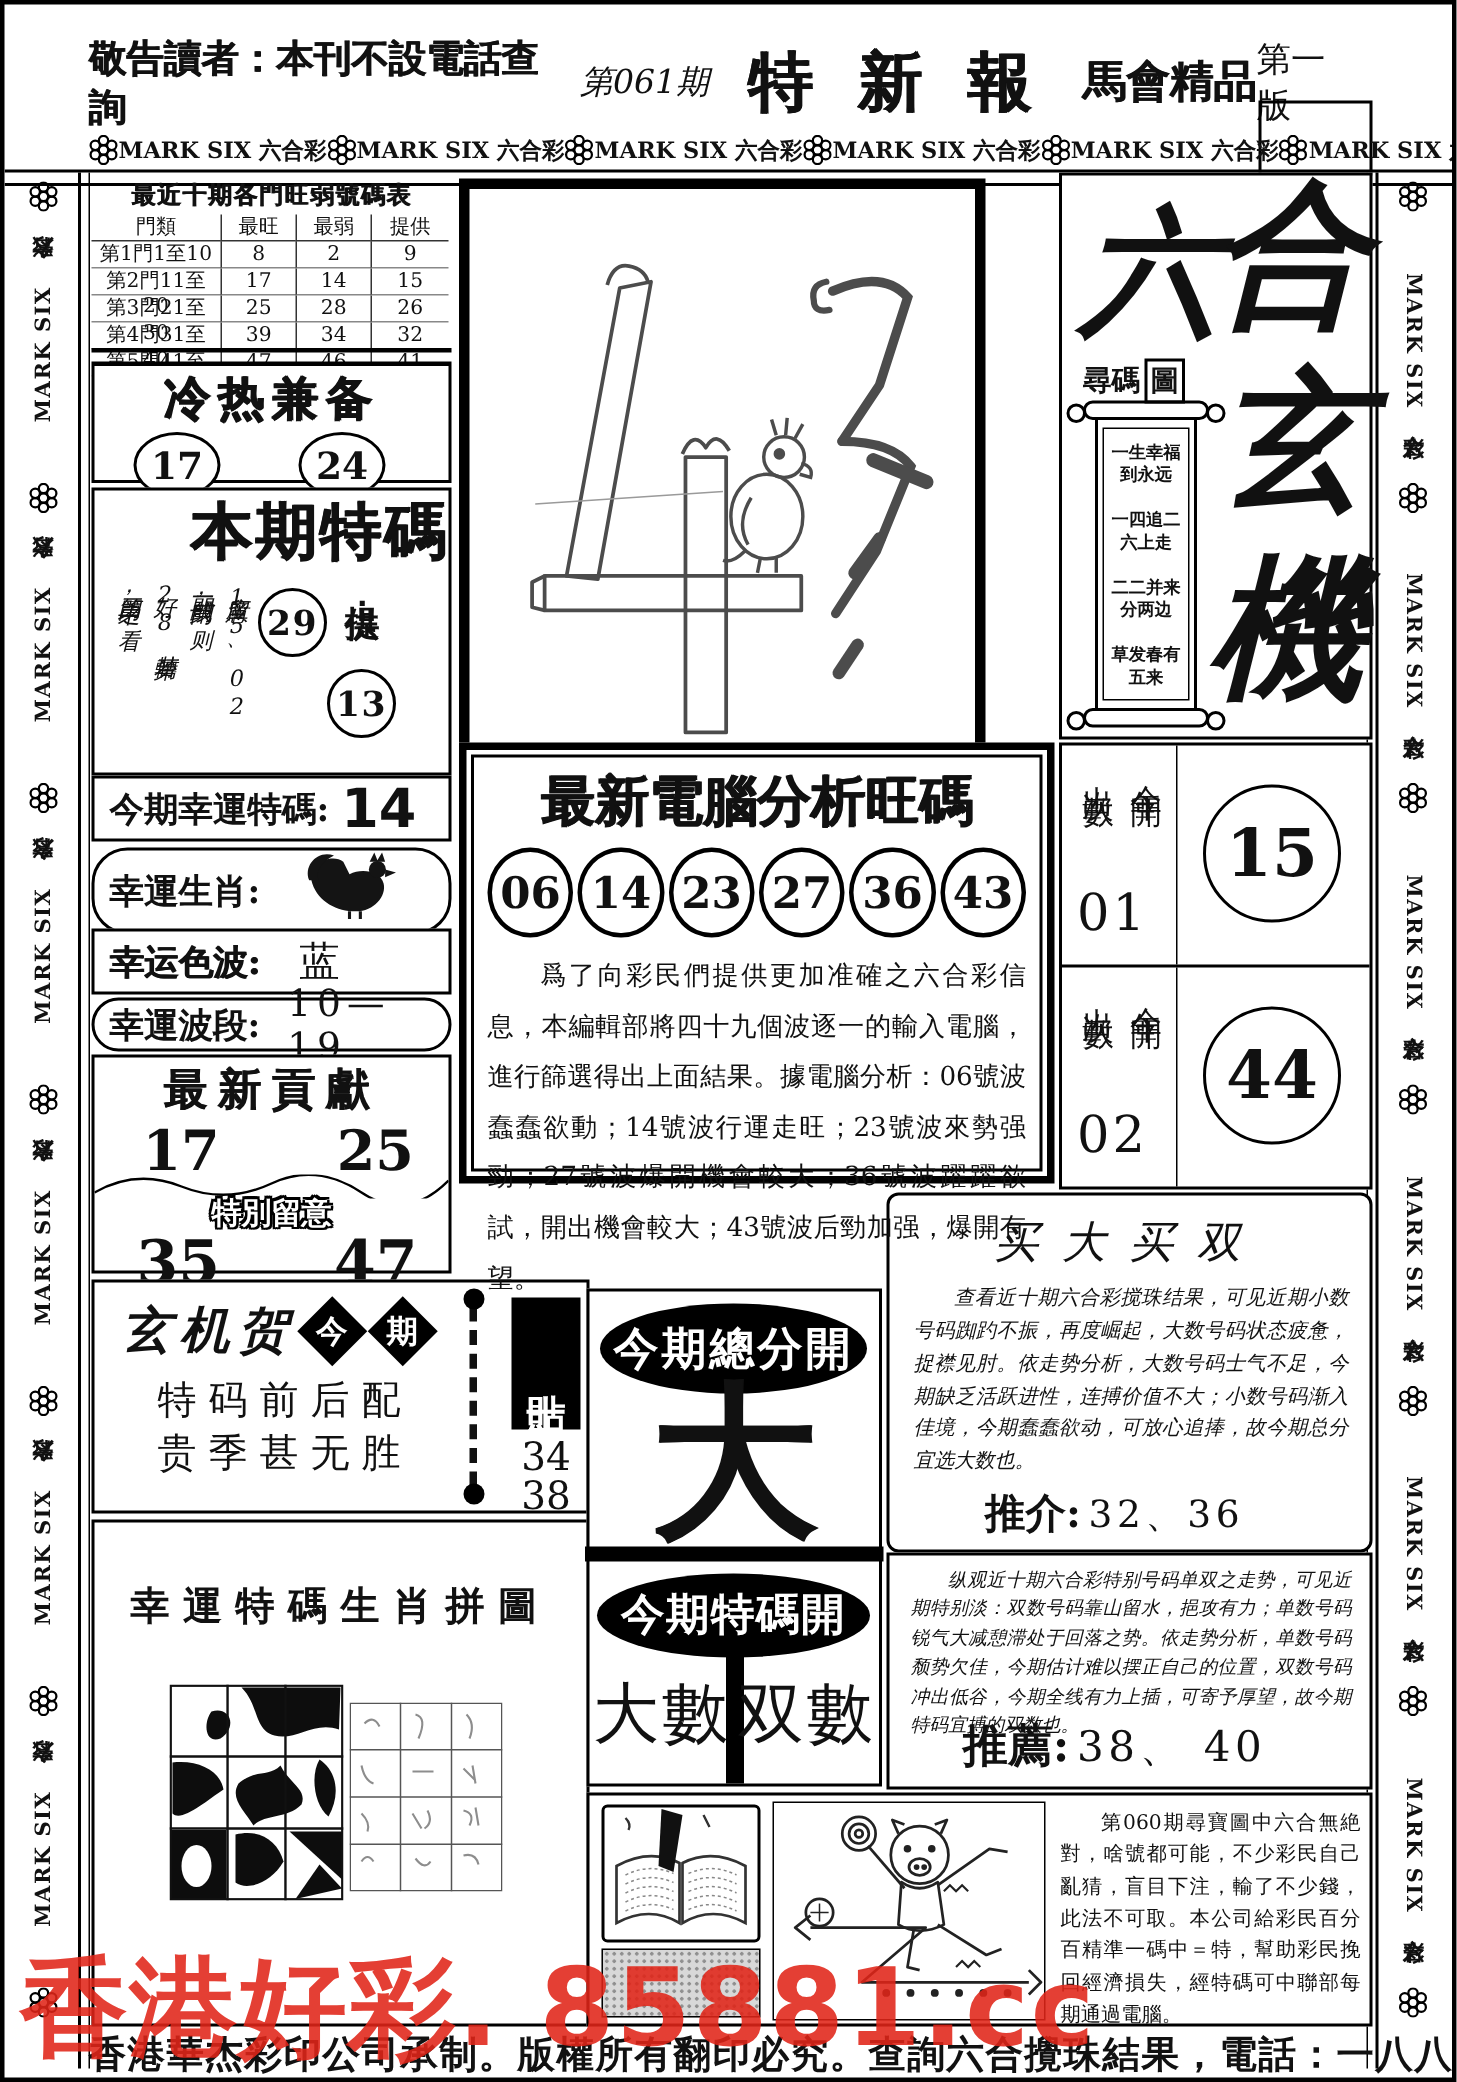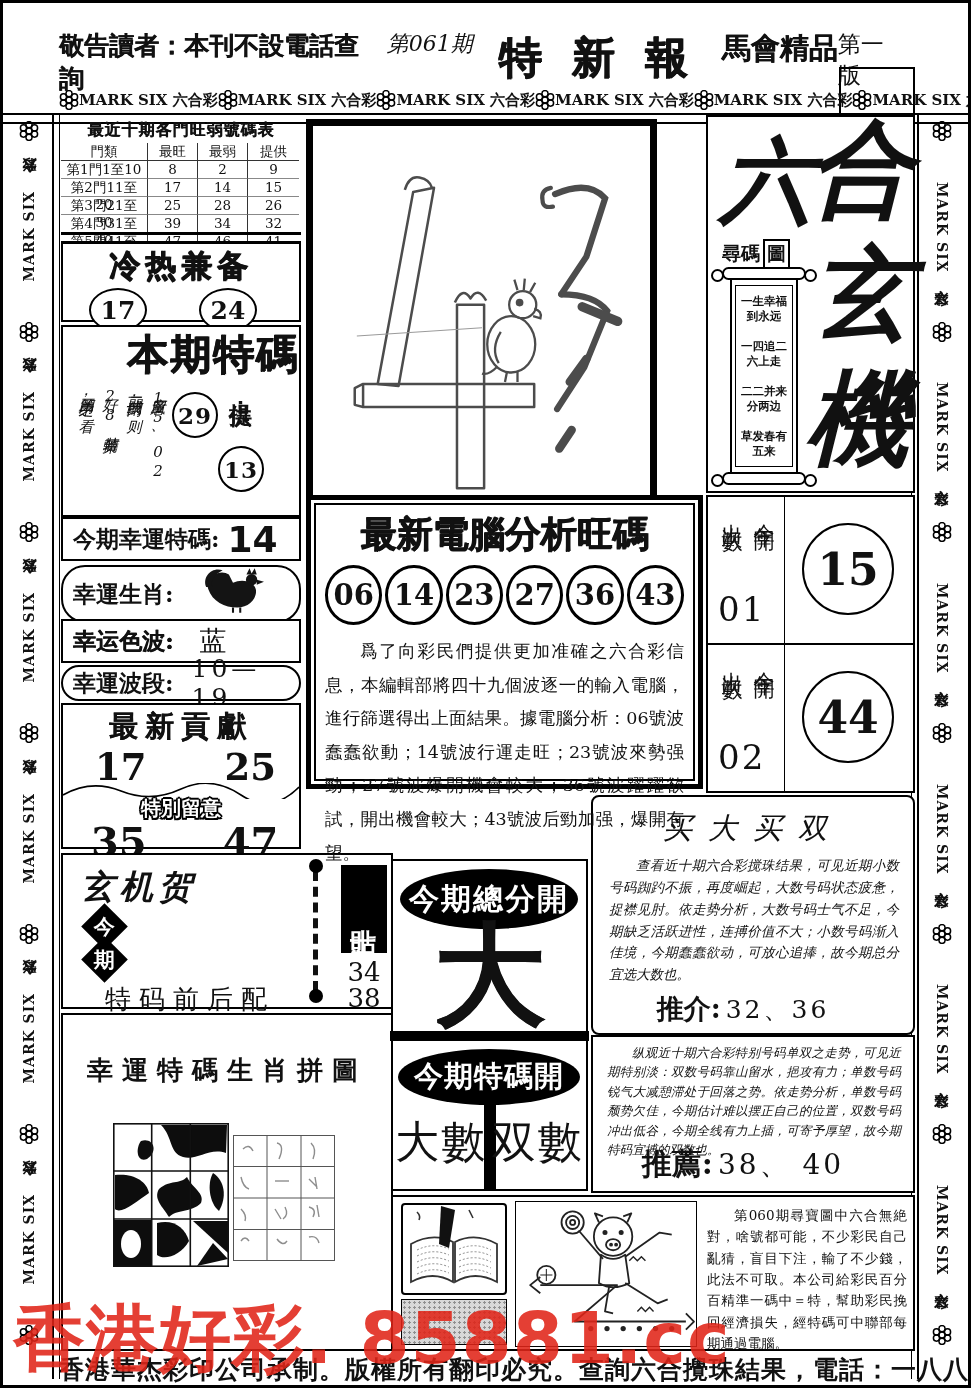--- a/index.html
+++ b/index.html
@@ -11,21 +11,21 @@
   .fb{font-weight:bold;text-shadow:.6px 0 currentColor;}
   .fb2{font-weight:bold;text-shadow:1px 0 currentColor,0 .5px currentColor;}
   .box{position:absolute;background:#fff;border:2px solid #000;box-sizing:border-box;}
   .circ{border:2.5px solid #000;border-radius:50%;display:inline-flex;align-items:center;
         justify-content:center;background:#fff;font-weight:bold;}
   .etit{background:#000;color:#fff;border-radius:50%;display:flex;align-items:center;
         justify-content:center;font-weight:bold;}
   .outline{color:#fff;text-shadow:-1.5px -1.5px 0 #000,1.5px -1.5px 0 #000,-1.5px 1.5px 0 #000,
         1.5px 1.5px 0 #000,0 -1.7px 0 #000,0 1.7px 0 #000,-1.7px 0 0 #000,1.7px 0 0 #000;}
   
-  .header{position:absolute;left:56px;right:58px;top:26px;height:52px;display:flex;}
+  .header{position:absolute;left:56px;right:58px;top:26px;height:52px;display:flex;align-items:center;}
   .notice{font-size:25px;}
   .issue{font-size:22px;font-style:italic;margin-left:6px;white-space:nowrap;}
   .masthead{font-size:43px;font-weight:bold;letter-spacing:30px;margin-left:26px;white-space:nowrap;}
   .mast-sub{font-size:29px;font-weight:bold;margin-left:4px;white-space:nowrap;}
   .edition{font-size:23px;margin-left:auto;margin-right:4px;}
   .flower-row{position:absolute;left:56px;right:58px;top:84px;height:26px;display:flex;
         align-items:center;justify-content:space-between;}
   .brandcell{display:flex;align-items:center;gap:5px;font-size:15px;font-weight:bold;white-space:nowrap;}
   .hrule{position:absolute;left:0;right:0;top:110px;height:7px;border-top:2.5px solid #000;
         border-bottom:2px solid #000;}
@@ -65,21 +65,21 @@
   
   .bar{position:absolute;left:58px;width:240px;border:2px solid #000;box-sizing:border-box;
         display:flex;align-items:center;padding:0 10px;background:#fff;}
   .bar .lab{font-size:23px;font-weight:bold;white-space:nowrap;}
   
   .contrib{left:58px;top:700px;width:240px;height:146px;border-width:2.5px;}
   .contrib .t{font-size:29px;text-align:center;letter-spacing:7px;margin-top:2px;}
   .contrib .nums{display:flex;font-size:37px;font-weight:bold;margin-top:-2px;}
   
   .congrats{left:58px;top:850px;width:332px;height:156px;}
-  .congrats .trow{display:flex;margin:10px 0 0 18px;flex-direction:column;}
+  .congrats .trow{display:flex;align-items:center;margin:10px 0 0 18px;}
   .congrats .script{font-size:33px;font-weight:bold;font-style:italic;letter-spacing:6px;}
   .dia{width:33px;height:33px;background:#000;transform:rotate(45deg);display:inline-flex;
         align-items:center;justify-content:center;margin:0 7px;}
   .dia span{transform:rotate(-45deg);color:#fff;font-size:21px;font-weight:bold;}
   .congrats .line{font-size:26px;letter-spacing:8px;margin:6px 0 0 42px;}
   .ddiv{position:absolute;left:250px;top:16px;bottom:16px;width:0;border-left:5px dashed #111;}
   .ddiv::before,.ddiv::after{content:"";position:absolute;left:-9px;width:14px;height:14px;
         background:#000;border-radius:50%;}
   .ddiv::before{top:-12px;} .ddiv::after{bottom:-12px;}
   .tipbox{position:absolute;left:278px;top:10px;width:46px;height:88px;background:#000;color:#fff;

